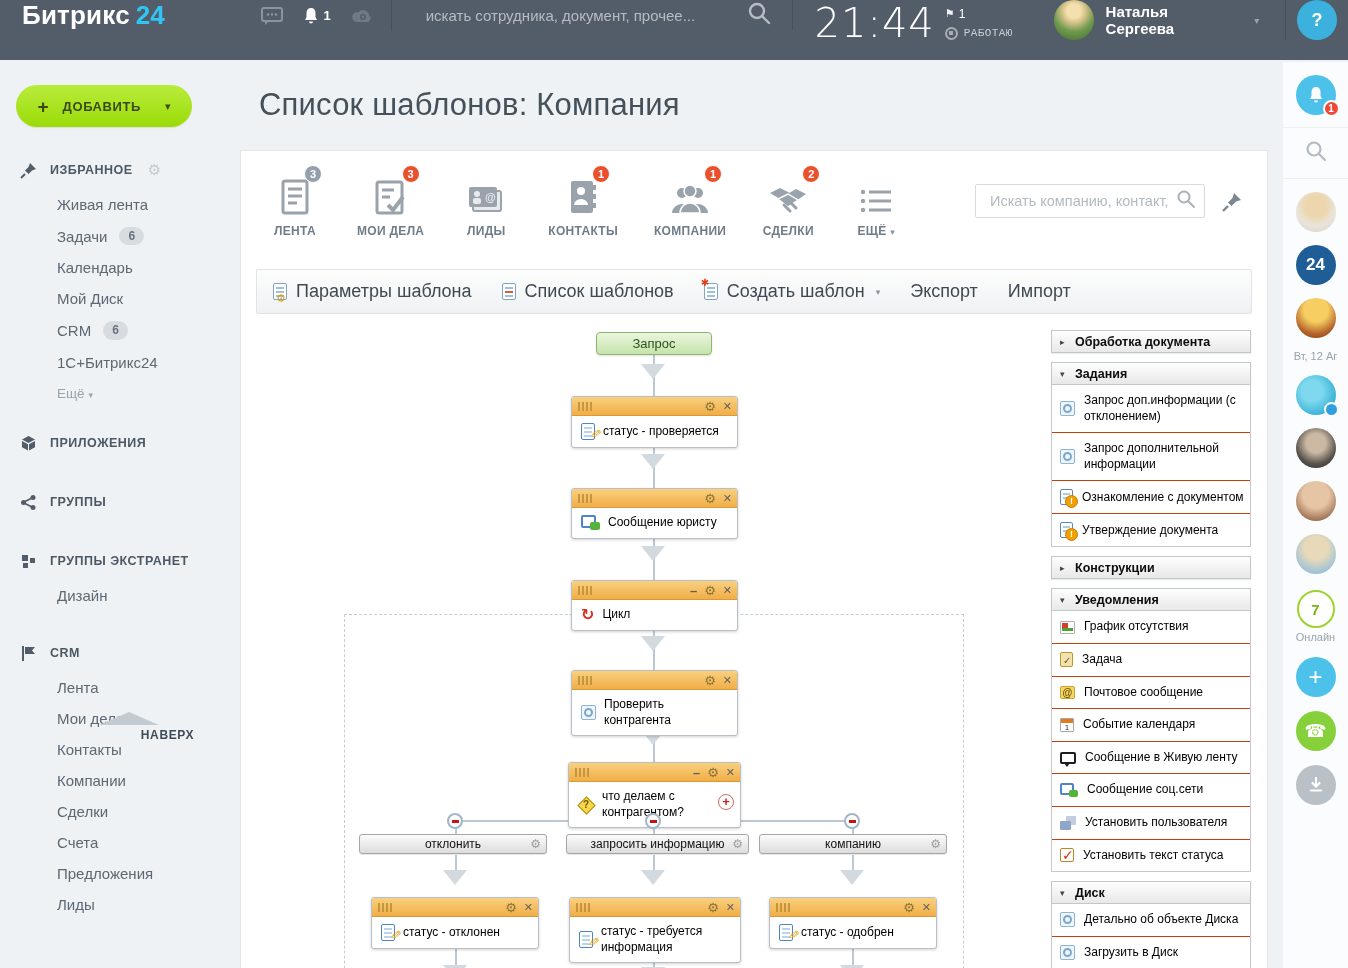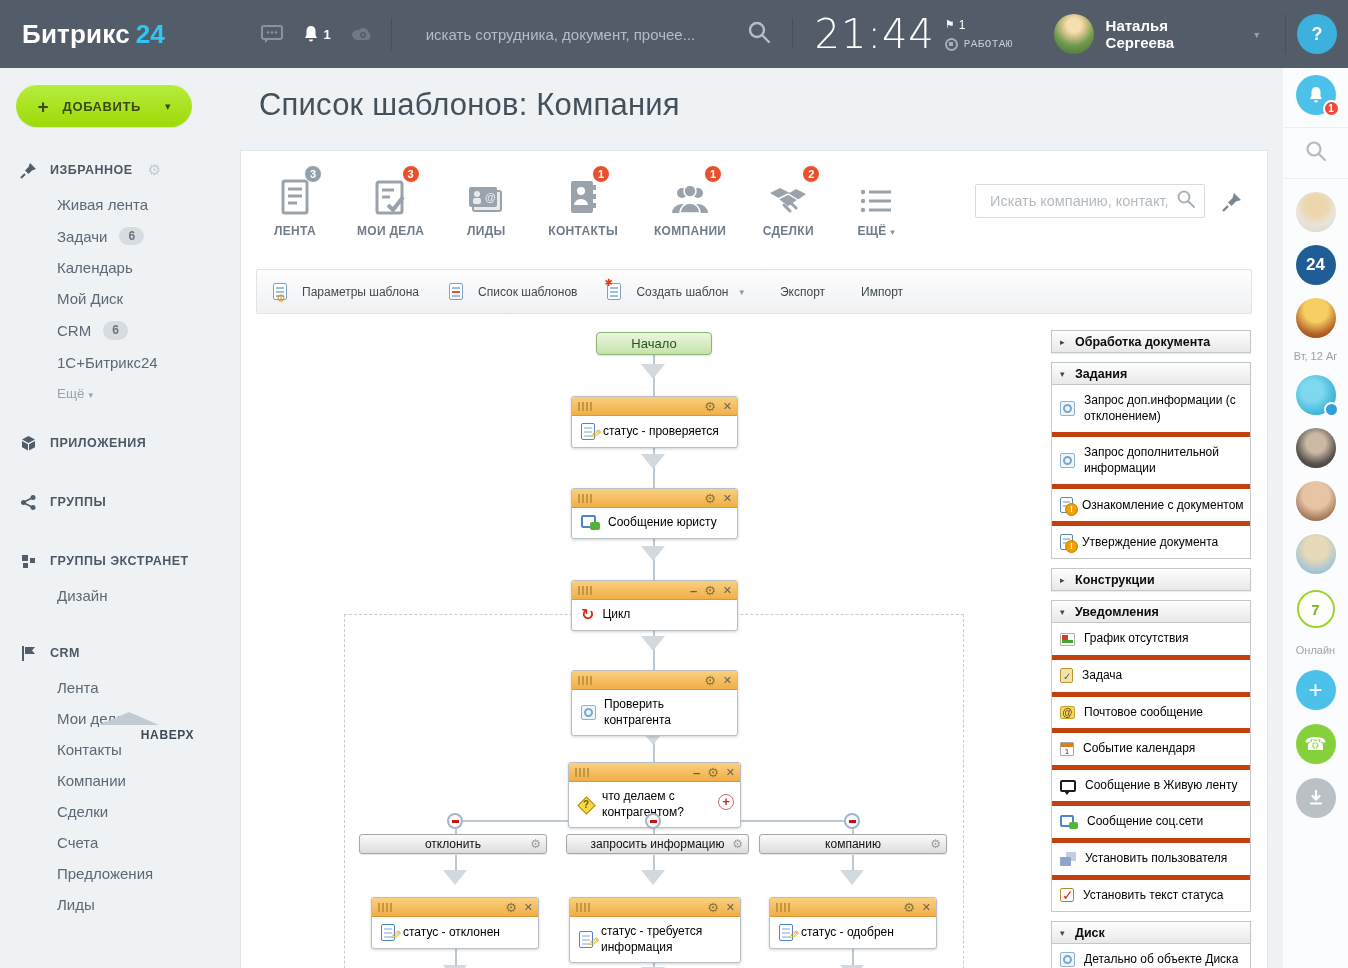--- a/index.html
+++ b/index.html
@@ -5,21 +5,21 @@
   * { box-sizing: border-box; }
   html,body { margin:0; padding:0; }
   body {
     width:1348px; height:968px; position:relative; overflow:hidden;
     background:#eef2f4;
     font-family:"Liberation Sans","DejaVu Sans",sans-serif;
     -webkit-font-smoothing:antialiased;
   }
 
   
-  .topbar { position:absolute; left:0; top:0; width:1348px; height:68px; background:#535c69; display:flex; align-items:center; z-index:50; }
+  .topbar { position:absolute; left:0; top:0; width:1348px; height:60px; background:#535c69; display:flex; align-items:flex-start; z-index:50; }
   .tb-sec { display:flex; align-items:center; }
   .tb-logo-sec { width:393px; border-right:1px solid #474f5a; padding-left:22px; }
   .logo-text { font-size:26px; font-weight:bold; color:#ffffff; letter-spacing:.2px; }
   .logo-24 { color:#2fc6f6; margin-left:6px; font-weight:bold; font-size:26px; }
   .tb-icons { margin-left:auto; margin-right:18px; display:flex; align-items:center; gap:20px; }
   .tb-ico { color:#8b939e; display:flex; align-items:center; gap:5px; cursor:pointer; }
   .tb-ico svg { display:block; }
   .bell-count { color:#ffffff; font-size:13px; font-weight:bold; }
   .tb-search-sec { width:402px; border-right:1px solid #474f5a; padding:0 20px 0 32px; }
   .tb-search-input { flex:1; background:transparent; border:none; outline:none; color:#dfe3e8; font-size:15px; font-family:inherit; }
@@ -81,21 +81,21 @@
   .ti { color:#9aa3ab; }
   .crm-search { position:absolute; right:62px; top:33px; width:230px; height:34px; border:1px solid #d7dbdf; border-radius:2px; display:flex; align-items:center; padding:0 8px 0 12px; }
   .crm-search input { flex:1; border:none; outline:none; font-size:14.5px; color:#555; font-family:inherit; min-width:0; }
   .crm-search input::placeholder { color:#b3bac0; }
   .pin-btn { position:absolute; right:24px; top:40px; cursor:pointer; }
 
   
   .toolbar { position:absolute; left:15px; right:15px; top:118px; height:45px; border:1px solid #e0e4e7; border-radius:2px;
     background:linear-gradient(#fdfdfd,#eff1f3); display:flex; align-items:center; padding:0 16px; gap:30px; }
   .tbr-item { display:flex; align-items:center; gap:9px; cursor:pointer; }
-  .tbr-label { font-size:12px; color:#3e4a53;margin-left:6px; }
+  .tbr-label { font-size:18px; color:#3e4a53; }
   .tbr-caret { font-size:9px; color:#8a949c; margin-left:2px; }
   .doc-ico { position:relative; width:14px; height:17px; background:#fff; border:1px solid #7fa3c3; border-radius:2px; flex:0 0 auto; }
   .doc-ico i { position:absolute; left:2px; right:2px; height:2px; background:#9fc0da; }
   .doc-ico i:nth-child(1){top:3px} .doc-ico i:nth-child(2){top:7px} .doc-ico i:nth-child(3){top:11px}
   .doc-ico .gear-over { position:absolute; right:-5px; bottom:-5px; font-size:11px; color:#d79c18; background:transparent; line-height:1; font-style:normal; height:auto; }
   .doc-ico .red-over { position:absolute; left:-4px; top:-6px; font-size:10px; color:#e23c18; line-height:1; font-style:normal; height:auto; background:transparent; }
   .doc-ico.list i:nth-child(2){ background:#e05a3a; }
 
   
   .canvas { position:absolute; left:0; right:0; top:167px; bottom:0; overflow:hidden; }
@@ -137,21 +137,21 @@
   .ic-decision { position:relative; width:16px; height:16px; flex:0 0 auto; }
   .ic-decision::before { content:""; position:absolute; left:2px; top:2px; width:11px; height:11px; background:#f8d848; border:1px solid #ad8d1c; transform:rotate(45deg); }
   .ic-decision::after { content:"?"; position:absolute; left:0; top:1px; width:16px; text-align:center; font-size:10px; font-weight:bold; color:#6e5400; }
 
   
   .actions { position:absolute; left:810px; top:12px; width:200px; z-index:5; }
   .ag-head { margin-top:9px; background:linear-gradient(#fefefe,#e8e8e8); border:1px solid #c2c7ca; height:23px;
     display:flex; align-items:center; gap:7px; padding:0 8px; font-size:12.5px; font-weight:bold; color:#0c0c0c; cursor:pointer; box-shadow:0 1px 1px rgba(0,0,0,.07); }
   .ag-arrow { font-size:9px; color:#444; width:8px; }
   .ag-body { border:1px solid #c6cacd; border-top:none; background:#ffffff; }
-  .ag-item { display:flex; align-items:center; gap:9px; padding:8px 6px 8px 8px; font-size:12px; color:#000; border-bottom:5px solid #c2410c; line-height:1.3; cursor:move; }
+  .ag-item { display:flex; align-items:center; gap:9px; padding:8px 6px 8px 8px; font-size:12px; color:#000; border-bottom:1px solid #c2410c; line-height:1.3; cursor:move; }
   .ag-item:last-child { border-bottom:none; }
   .ag-item .lbl { flex:1; }
   .ai { flex:0 0 auto; }
   .ai-sq { width:15px; height:15px; border:1px solid #8cb4d6; background:#eef5fb; border-radius:2px; display:flex; align-items:center; justify-content:center; }
   .ai-sq::after { content:""; width:5px; height:5px; border:2px solid #7aa8cc; border-radius:50%; }
   .ai-docwarn { position:relative; width:13px; height:16px; background:#fff; border:1px solid #5b87b0; border-radius:2px; }
   .ai-docwarn::before { content:""; position:absolute; left:2px; top:3px; right:2px; height:2px; background:#aecbe4; box-shadow:0 4px 0 #aecbe4; }
   .ai-docwarn::after { content:"!"; position:absolute; right:-6px; bottom:-4px; width:11px; height:11px; background:#f0a000; border:1px solid #c87f00; border-radius:50%; color:#fff; font-size:9px; font-weight:bold; text-align:center; line-height:11px; }
   .ai-absence { position:relative; width:15px; height:13px; background:#fff; border:1px solid #b0b0b0; border-radius:1px; }
   .ai-absence::before { content:""; position:absolute; left:1px; top:1px; width:6px; height:5px; background:#d93b2a; }
@@ -183,21 +183,21 @@
   .av-1 { background:radial-gradient(circle at 50% 35%, #ecd6ae 0 32%, #e9e4da 60%, #d8d2c4 100%); }
   .av-24 { background:#1f5d96; color:#fff; font-size:17px; font-weight:bold; display:flex; align-items:center; justify-content:center; }
   .av-cartoon { background:radial-gradient(circle at 50% 30%, #f6ce62 0 35%, #b4622a 70%, #7e3c14 100%); }
   .av-art { background:radial-gradient(circle at 40% 40%, #7ed9ef 0 30%, #3fb4d8 70%, #2b98bd 100%); }
   .av-cam { position:absolute; right:-3px; bottom:-2px; width:15px; height:15px; border-radius:50%; background:#2f9fe0; border:2px solid #fafcfd; }
   .av-m1 { background:radial-gradient(circle at 50% 38%, #cbb9a4 0 30%, #57524c 65%, #2f2c29 100%); }
   .av-m2 { background:radial-gradient(circle at 50% 35%, #e6c5a5 0 40%, #a3775a 75%, #7e5843 100%); }
   .av-m3 { background:radial-gradient(circle at 50% 35%, #e8d9b8 0 35%, #9ec3d8 75%, #7fa8c2 100%); }
   .rail-date { margin-top:12px; font-size:11px; color:#98a3ac; }
   .rail-online { margin-top:16px; width:38px; height:38px; border-radius:50%; border:2px solid #9ed32e; color:#76b41c; font-size:15px; font-weight:bold; display:flex; align-items:center; justify-content:center; background:#fff; cursor:pointer; }
-  .rail-online-label { font-size:11px; color:#9aa4ad; margin-top:16px; }
+  .rail-online-label { font-size:11px; color:#9aa4ad; margin-top:3px; }
   .rail-circle { width:40px; height:40px; border-radius:50%; margin-top:14px; display:flex; align-items:center; justify-content:center; color:#fff; cursor:pointer; flex:0 0 auto; }
   .rc-plus { background:#4cc2ea; font-size:24px; font-weight:400; line-height:1; }
   .rc-phone { background:#86d03c; font-size:18px; }
   .rc-down { background:#b9c0c6; }
 </style>
 </head>
 <body>
 
 <div class="topbar">
   <div class="tb-sec tb-logo-sec">
@@ -555,21 +555,21 @@
       <div class="wf-arrow" style="left:400px; top:228px;"></div>
       <div class="wf-arrow" style="left:400px; top:318px;"></div>
       <div class="wf-arrow" style="left:400px; top:412px;"></div>
       <div class="wf-arrow" style="left:202px; top:552px;"></div>
       <div class="wf-arrow" style="left:400px; top:552px;"></div>
       <div class="wf-arrow" style="left:599px; top:552px;"></div>
       <div class="wf-arrow" style="left:202px; top:647px;"></div>
       <div class="wf-arrow" style="left:400px; top:649px;"></div>
       <div class="wf-arrow" style="left:599px; top:647px;"></div>
 
-      <div class="wf-start">Начало</div>
+      <div class="wf-start">Запрос</div>
 
       <div class="wf-block" style="left:330px; top:78px;">
         <div class="wf-head">
             <span class="wf-grip"></span>
           <span class="wf-hicons">
               <span class="wf-gear">⚙</span>
               <span class="wf-x">✕</span>
             </span>
           </div>
         <div class="wf-body">

